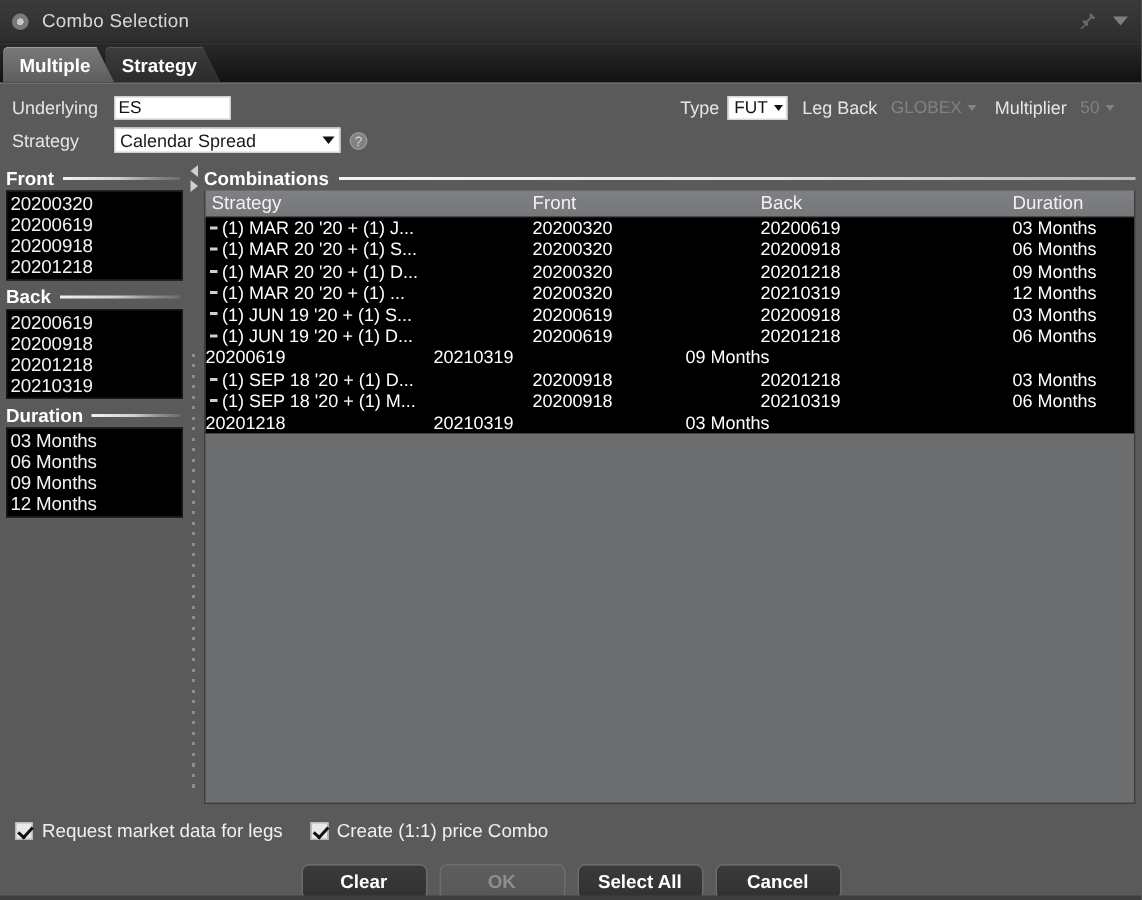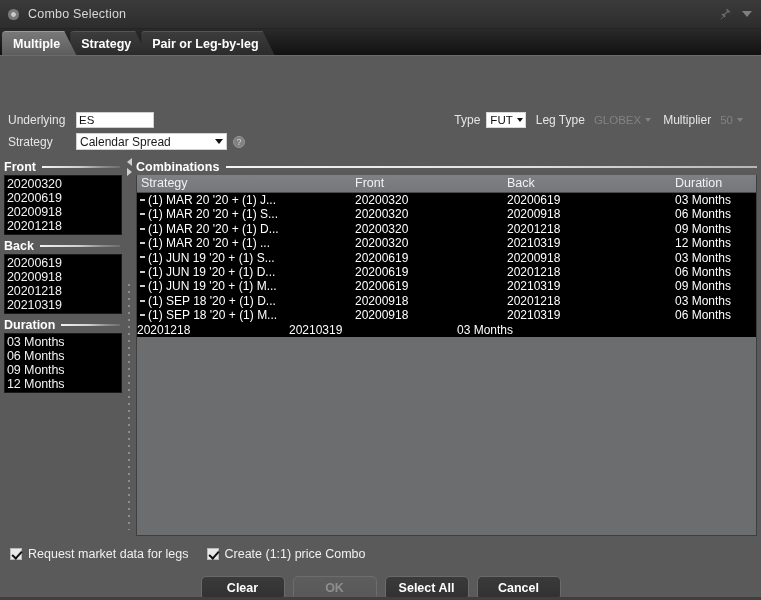--- a/index.html
+++ b/index.html
@@ -82,21 +82,20 @@
     z-index: 5;
     border-top: 1px solid #9a9a9a;
   }
   .tab + .tab { z-index: 2; }
   .tab:nth-child(3) { z-index: 1; }
 
   
   .formzone {
     flex: 0 0 auto;
     padding: 6px 8px 2px 8px;
-    margin-top: 48px;
   }
   .frow { display: flex; align-items: center; height: 19px; margin-bottom: 3px; }
   .flabel { color: #e6e6e6; font-size: 12px; }
   .lbl-underlying { width: 68px; }
   .lbl-strategy { width: 68px; }
 
   .txtfield {
     width: 78px; height: 16px;
     background: #ffffff;
     border: 1px solid #cfcfcf;
@@ -369,36 +368,35 @@
         <path d="M7.6 0.6 L11.4 4.4 L9.9 5 L8.4 4.6 L5.6 7.4 L6 9.4 L4.9 10.4 L1.6 7.1 L2.6 6 L4.6 6.4 L7.4 3.6 L7 2.1 Z" fill="#8a8a8a"></path>
         <path d="M4.2 8.8 L0.8 12.2" stroke="#8a8a8a" stroke-width="1" fill="none"></path>
       </svg>
       <div class="caret-ico"></div>
     </div>
   </div>
 
   <div class="tabstrip">
     <div class="tab active">Multiple</div>
     <div class="tab">Strategy</div>
-    <div class="tab">Pair or Leg-by-leg</div>
   </div>
 
   <div class="formzone">
     <div class="frow">
       <span class="flabel lbl-underlying">Underlying</span>
       <input class="txtfield" value="ES" style="">
       <span class="spacer-md"></span>
       <span style="flex:1 1 auto"></span>
       <span class="flabel" style="margin-right:6px">Type</span>
       <span class="mini-combo">
         <span>FUT</span>
         <span class="carr"></span>
       </span>
       <span class="spacer-sm"></span>
-      <span class="flabel" style="margin-right:6px">Leg Type</span>
+      <span class="flabel" style="margin-right:6px">Leg Back</span>
       <span class="mini-combo disabled">
         <span>GLOBEX</span>
         <span class="carr"></span>
       </span>
       <span class="spacer-sm"></span>
       <span class="flabel" style="margin-right:6px">Multiplier</span>
       <span class="mini-combo disabled" style="margin-right:8px">
         <span>50</span>
         <span class="carr"></span>
       </span>
@@ -510,21 +508,20 @@
           </div>
 
           <div class="grow">
             <div class="c-strategy"><span class="rowmark"></span><span>(1) JUN 19 '20 + (1) D...</span></div>
             <div class="c-front">20200619</div>
             <div class="c-back">20201218</div>
             <div class="c-dur">06 Months</div>
           </div>
 
           <div class="grow">
-            <div class="c-strategy"><span class="rowmark"></span><span>(1) JUN 19 '20 + (1) M...</span></div>
             <div class="c-front">20200619</div>
             <div class="c-back">20210319</div>
             <div class="c-dur">09 Months</div>
           </div>
 
           <div class="grow">
             <div class="c-strategy"><span class="rowmark"></span><span>(1) SEP 18 '20 + (1) D...</span></div>
             <div class="c-front">20200918</div>
             <div class="c-back">20201218</div>
             <div class="c-dur">03 Months</div>

